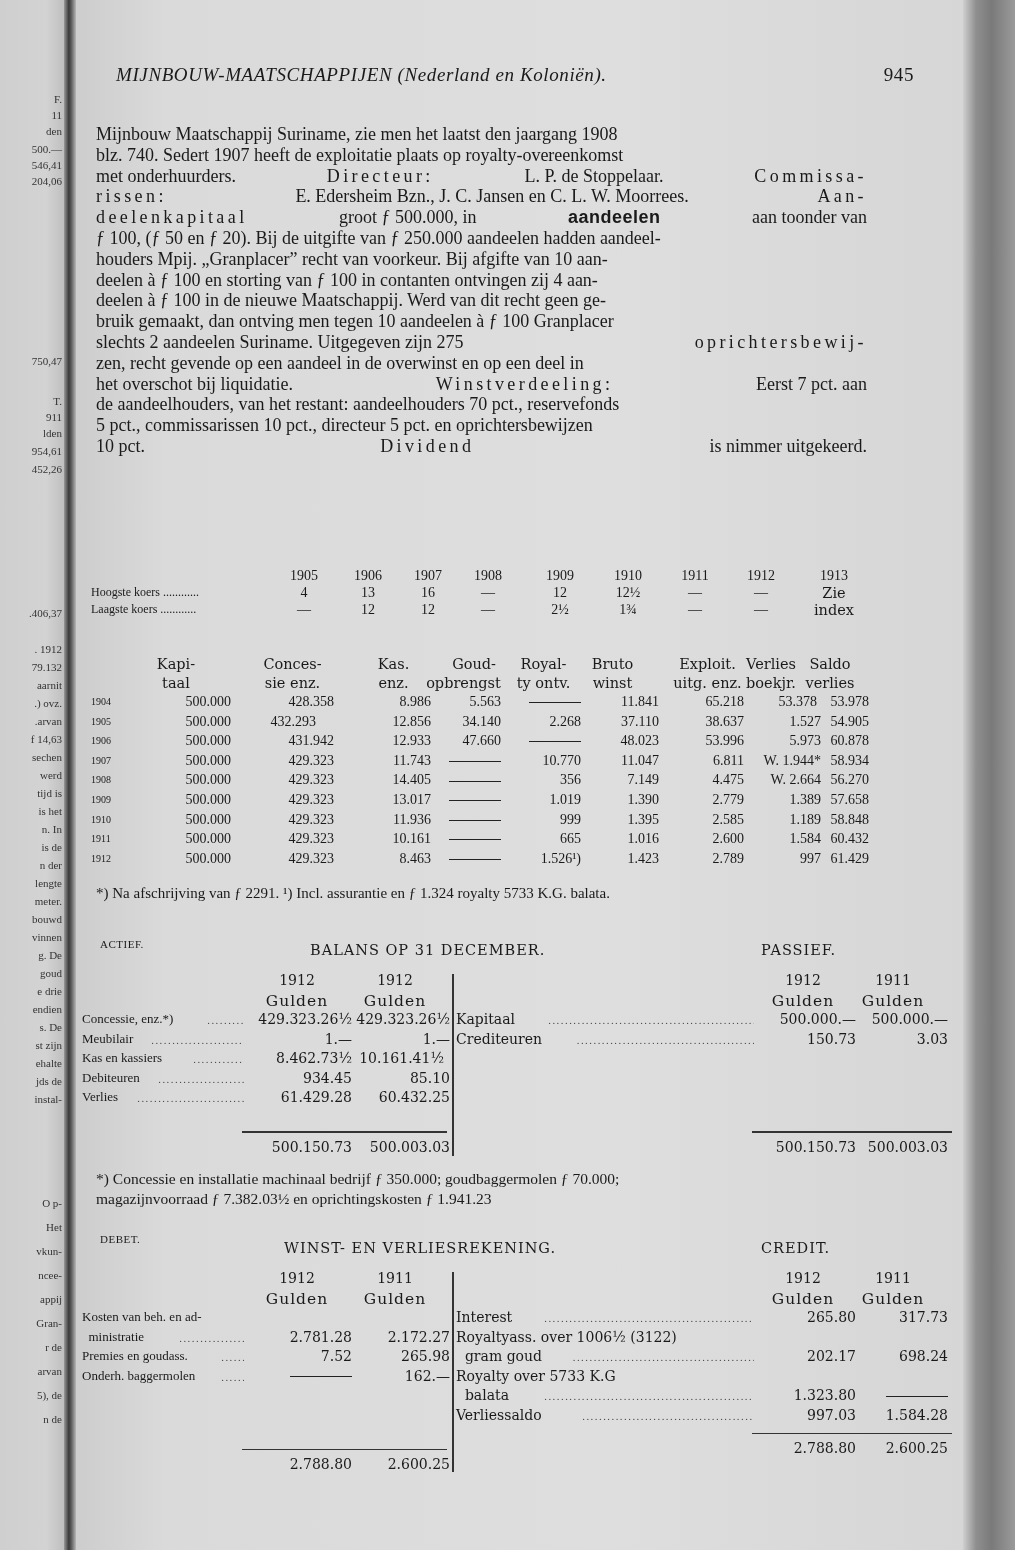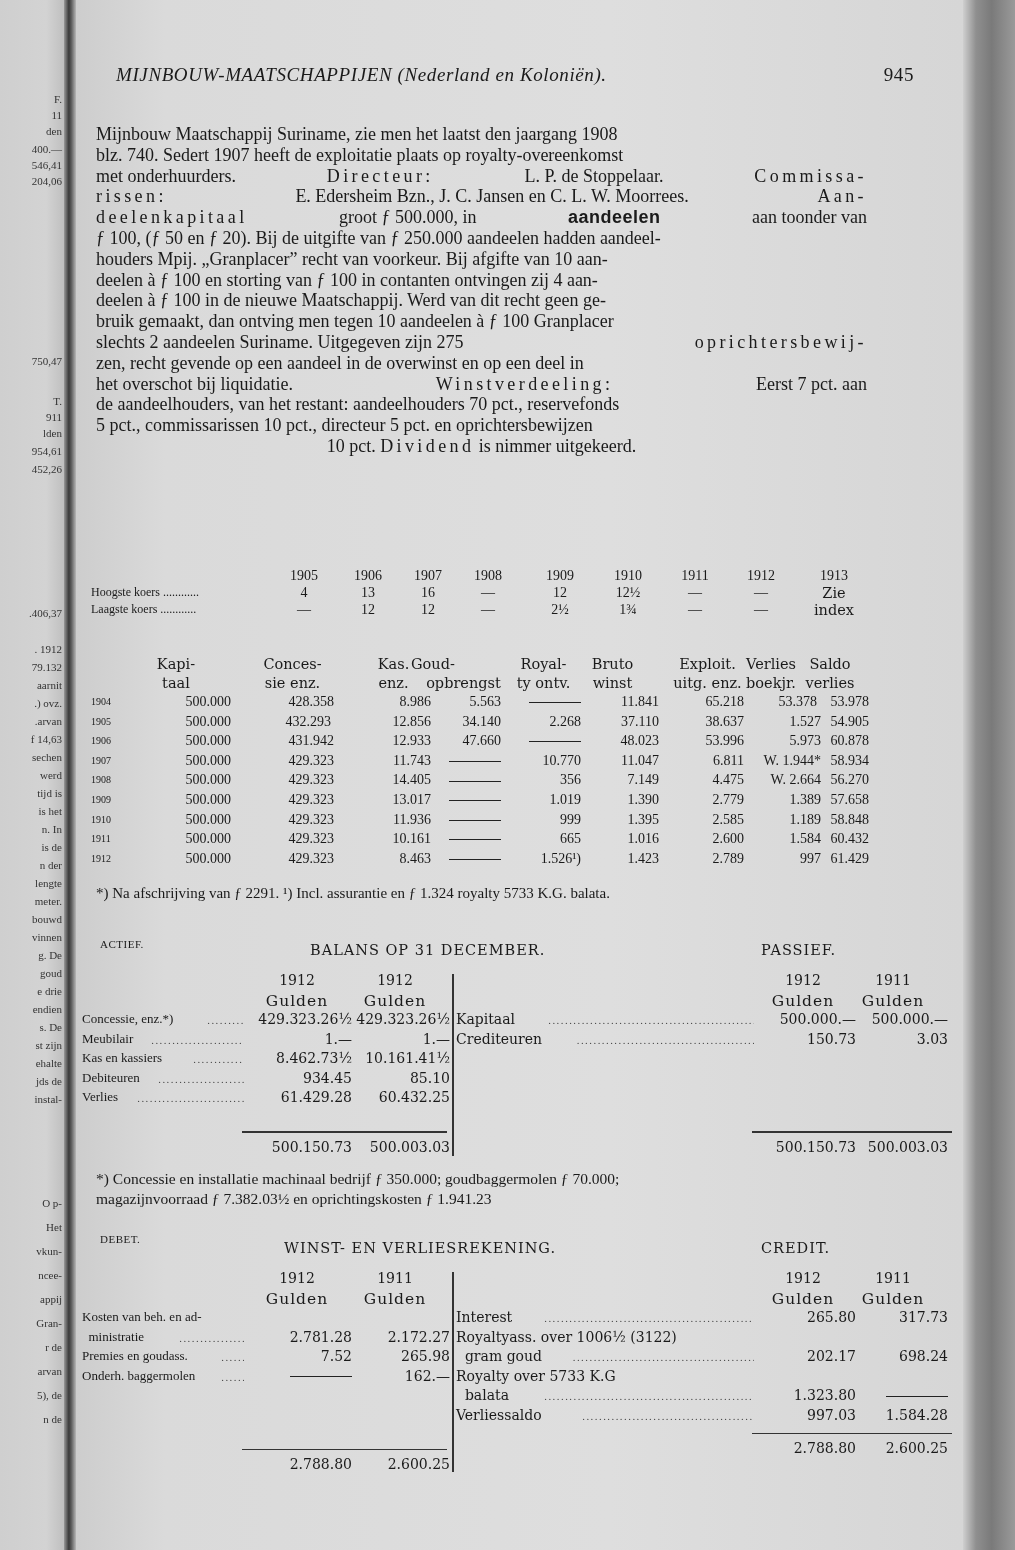--- a/index.html
+++ b/index.html
@@ -84,21 +84,21 @@
   .foot-line .bi { font-style: italic; font-weight: bold; }
   .foot-line .num { position: absolute; right: 18px; top: 0; }
 </style>
 </head>
 <body>
 
 <div class="left-page" id="leftPage">
     <span class="frag" style="top: 92px;">F.</span>
     <span class="frag" style="top: 108px;">11</span>
     <span class="frag" style="top: 124px;">den</span>
-    <span class="frag" style="top: 142px;">400.—</span>
+    <span class="frag" style="top: 142px;">500.—</span>
     <span class="frag" style="top: 158px;">546,41</span>
     <span class="frag" style="top: 174px;">204,06</span>
     <span class="frag" style="top: 354px;">750,47</span>
     <span class="frag" style="top: 394px;">T.</span>
     <span class="frag" style="top: 410px;">911</span>
     <span class="frag" style="top: 426px;">lden</span>
     <span class="frag" style="top: 444px; margin-left: 32px;">954,61</span>
     <span class="frag" style="top: 462px;">452,26</span>
     <span class="frag" style="top: 606px;">.406,37</span>
     <span class="frag" style="top: 642px;">. 1912</span>
@@ -197,21 +197,21 @@
         <span style="white-space: pre;">het overschot bij liquidatie. </span>
         <span class="spaced" style="white-space: pre;">Winstverdeeling:</span>
         <span style="white-space: pre;"> Eerst 7 pct. aan</span>
       </p>
       <p style="height: 20.8px; white-space: nowrap; text-align-last: justify; display: flex; justify-content: space-between;">
         <span style="white-space: pre;">de aandeelhouders, van het restant: aandeelhouders 70 pct., reservefonds</span>
       </p>
       <p style="height: 20.8px; white-space: nowrap; text-align-last: justify; display: flex; justify-content: space-between;">
         <span style="white-space: pre;">5 pct., commissarissen 10 pct., directeur 5 pct. en oprichtersbewijzen</span>
       </p>
-      <p style="height: 20.8px; white-space: nowrap; text-align-last: left; display: flex; justify-content: center;">
+      <p style="height: 20.8px; white-space: nowrap; text-align-last: left; display: flex; justify-content: space-between;">
         <span style="white-space: pre;">10 pct. </span>
         <span class="spaced" style="white-space: pre;">Dividend</span>
         <span style="white-space: pre;"> is nimmer uitgekeerd.</span>
       </p>
     </div>
 
   <div class="koers" id="koersTable">
       <div class="row">
         <span class="cell" style="left: 183px;">1905</span>
         <span class="cell" style="left: 247px;">1906</span>
@@ -247,21 +247,21 @@
         <span class="cell" style="left: 640px;">—</span>
         <span class="cell" style="left: 713px; font-family: &quot;DejaVu Serif&quot;, serif; font-size: 14.5px;">index</span>
       </div>
     </div>
 
   <div class="hist" id="histTable">
       <div class="hrow">
         <span class="c" style="left: 30px; width: 110px; text-align: center;">Kapi-</span>
         <span class="c" style="left: 160px; width: 83px; text-align: center;">Conces-</span>
         <span class="c" style="left: 265px; width: 75px; text-align: center;">Kas.</span>
-        <span class="c" style="left: 320px; width: 75px; text-align: left;">Goud-</span>
+        <span class="c" style="left: 330px; width: 75px; text-align: right;">Goud-</span>
         <span class="c" style="left: 415px; width: 75px; text-align: center;">Royal-</span>
         <span class="c" style="left: 475px; width: 93px; text-align: center;">Bruto</span>
         <span class="c" style="left: 580px; width: 73px; text-align: center;">Exploit.</span>
         <span class="c" style="left: 630px; width: 100px; text-align: center;">Verlies</span>
         <span class="c" style="left: 700px; width: 78px; text-align: center;">Saldo</span>
       </div>
       <div class="hrow">
         <span class="c" style="left: 30px; width: 110px; text-align: center;">taal</span>
         <span class="c" style="left: 160px; width: 83px; text-align: center;">sie enz.</span>
         <span class="c" style="left: 265px; width: 75px; text-align: center;">enz.</span>
@@ -280,21 +280,21 @@
         <span class="c" style="right: 370px;">5.563</span>
         <span class="c" style="right: 290px;"><span class="dash"></span></span>
         <span class="c" style="right: 212px;">11.841</span>
         <span class="c" style="right: 127px;">65.218</span>
         <span class="c" style="right: 54px;">53.378</span>
         <span class="c" style="right: 2px;">53.978</span>
       </div>
       <div class="drow">
         <span class="yr">1905</span>
         <span class="c" style="right: 640px;">500.000</span>
-        <span class="c" style="right: 540px;">432.293</span>
+        <span class="c" style="right: 555px;">432.293</span>
         <span class="c" style="right: 440px;">12.856</span>
         <span class="c" style="right: 370px;">34.140</span>
         <span class="c" style="right: 290px;">2.268</span>
         <span class="c" style="right: 212px;">37.110</span>
         <span class="c" style="right: 127px;">38.637</span>
         <span class="c" style="right: 50px;">1.527</span>
         <span class="c" style="right: 2px;">54.905</span>
       </div>
       <div class="drow">
         <span class="yr">1906</span>
@@ -406,21 +406,21 @@
         <div class="line">
           <span class="lbl cond" style="white-space: pre; text-align: right;">Meubilair</span>
           <span class="dots" style="left: 69px; width: 93px;">..........................................................</span>
           <span class="v" style="left: 160px;">1.—</span>
           <span class="v" style="left: 258px;">1.—</span>
         </div>
         <div class="line">
           <span class="lbl cond" style="white-space: pre;">Kas en kassiers</span>
           <span class="dots" style="left: 111px; width: 51px;">..........................................................</span>
           <span class="v" style="left: 160px;">8.462.73½</span>
-          <span class="v" style="left: 258px;">10.161.41½</span>
+          <span class="v" style="left: 252px;">10.161.41½</span>
         </div>
         <div class="line">
           <span class="lbl cond" style="white-space: pre;">Debiteuren</span>
           <span class="dots" style="left: 76px; width: 86px;">..........................................................</span>
           <span class="v" style="left: 160px;">934.45</span>
           <span class="v" style="left: 258px;">85.10</span>
         </div>
         <div class="line">
           <span class="lbl cond" style="white-space: pre;">Verlies</span>
           <span class="dots" style="left: 55px; width: 107px;">..........................................................</span>

